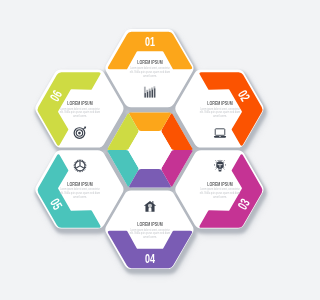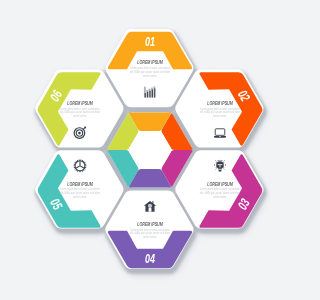--- a/index.html
+++ b/index.html
@@ -1,17 +1,17 @@
 <!DOCTYPE html>
 <html><head>
 <meta charset="utf-8">
 <style>
   html,body{margin:0;padding:0;background:#f2f3f5;}
   body{width:300px;height:300px;overflow:hidden;font-family:"Liberation Sans",sans-serif;}
-  #stage{position:relative;width:300px;height:300px;font-style:italic;}
+  #stage{position:relative;width:300px;height:300px;}
   svg{display:block;}
   text{font-family:"Liberation Sans",sans-serif;}
   .num{fill:#ffffff;font-size:13.5px;font-weight:700;text-anchor:middle;dominant-baseline:central;}
   .hd{fill:#636466;font-size:5.6px;font-weight:700;text-anchor:middle;}
   .bd{fill:#c4c7cb;font-size:2.9px;text-anchor:middle;}
 </style>
 </head>
 <body>
 
 <div id="stage">

